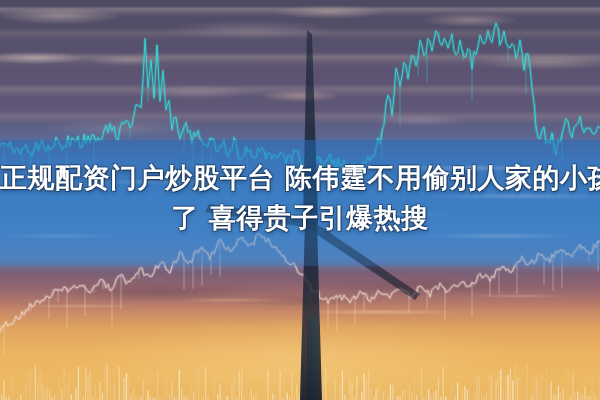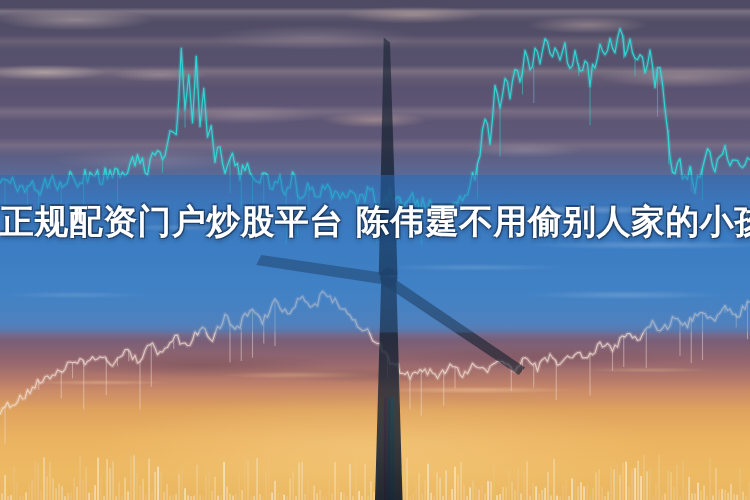--- a/index.html
+++ b/index.html
@@ -526,15 +526,16 @@
 
     <ellipse cx="311" cy="222" rx="7" ry="8" fill="#141d2c" opacity=".85"></ellipse>
 
     <polygon points="305,222 317,222 322,400 300,400" fill="url(#towerGrad)"></polygon>
   </svg>
 
   <div id="text-band"></div>
 
   <div id="title-block">
     <div class="title-line">正规配资门户炒股平台 陈伟霆不用偷别人家的小孩</div>
+    <div class="title-line">了 喜得贵子引爆热搜</div>
   </div>
 
 </div>
 
 </body></html>

